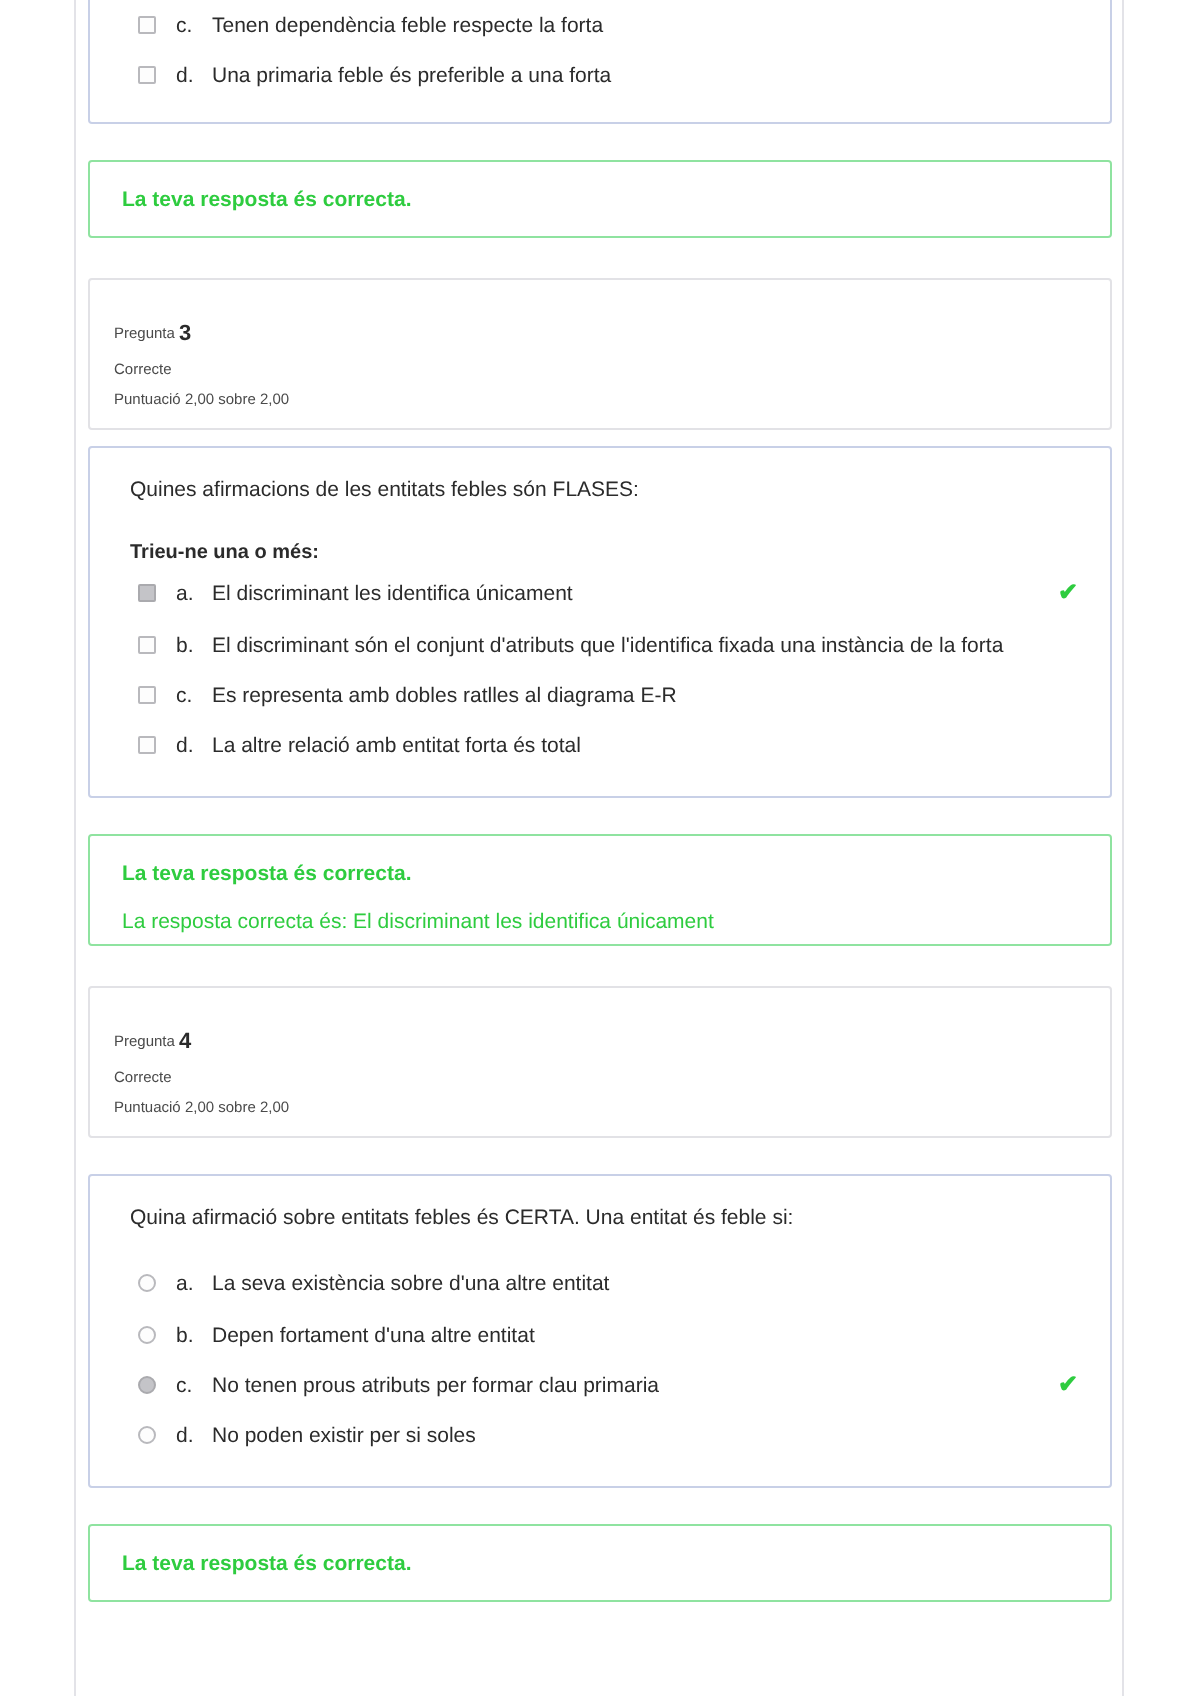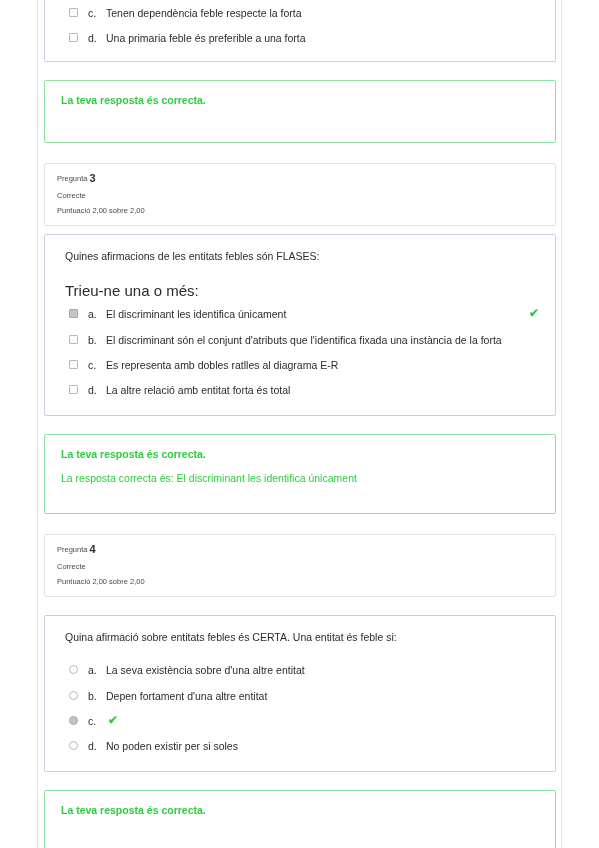--- a/index.html
+++ b/index.html
@@ -51,23 +51,24 @@
     border-radius: 0 0 2px 2px;
   }
 
   .qtext {
     font-size: 10.5px;
     line-height: 1.5;
     color: #2b2b2b;
     margin: 0 0 18px 4px;
   }
   .qprompt {
-    font-size: 15px;
+    font-size: 10px;
     color: #2b2b2b;
     margin: 0 0 8px 4px;
+    font-weight: bold;
   }
 
   
   .opts { margin: 0; padding: 0; list-style: none; }
   .opt {
     display: flex;
     align-items: flex-start;
     margin: 0 0 11px 0;
     font-size: 10.5px;
     line-height: 1.35;
@@ -99,21 +100,21 @@
     line-height: 1;
     margin-left: 2px;
     font-weight: bold;
   }
 
   
   .feedback {
     border: 1px solid #8fe3a0;
     background: #ffffff;
     border-radius: 2px;
-    padding: 13px 16px 26px 16px;
+    padding: 13px 16px 2px 16px;
     margin: 18px 6px 0 6px;
     box-sizing: border-box;
     color: #2ecc3f;
   }
   .fb-title {
     font-size: 10.5px;
     font-weight: bold;
     margin: 0 0 10px 0;
     color: #2ecc3f;
   }
@@ -122,21 +123,21 @@
     line-height: 1.65;
     color: #2ecc3f;
     margin: 0;
   }
 
   
   .info {
     border: 1px solid #e2e2e6;
     background: #ffffff;
     border-radius: 2px;
-    padding: 9px 12px 10px 12px;
+    padding: 22px 12px 10px 12px;
     margin: 20px 6px 0 6px;
     box-sizing: border-box;
   }
   .info-line {
     font-size: 7.5px;
     color: #4a4a4a;
     line-height: 1.05;
     margin: 0 0 7px 0;
     white-space: nowrap;
   }
@@ -234,20 +235,21 @@
         <span class="opttext">La seva existència sobre d'una altre entitat</span>
       </li>
       <li class="opt">
         <span class="ctrl radio"></span>
         <span class="optletter">b.</span>
         <span class="opttext">Depen fortament d'una altre entitat</span>
       </li>
       <li class="opt">
         <span class="ctrl radio on"></span>
         <span class="optletter">c.</span>
+        <span class="opttext">No tenen prous atributs per formar clau primaria</span>
         <span class="tick">✔</span>
       </li>
       <li class="opt">
         <span class="ctrl radio"></span>
         <span class="optletter">d.</span>
         <span class="opttext">No poden existir per si soles</span>
       </li>
     </ul>
   </div>
 

